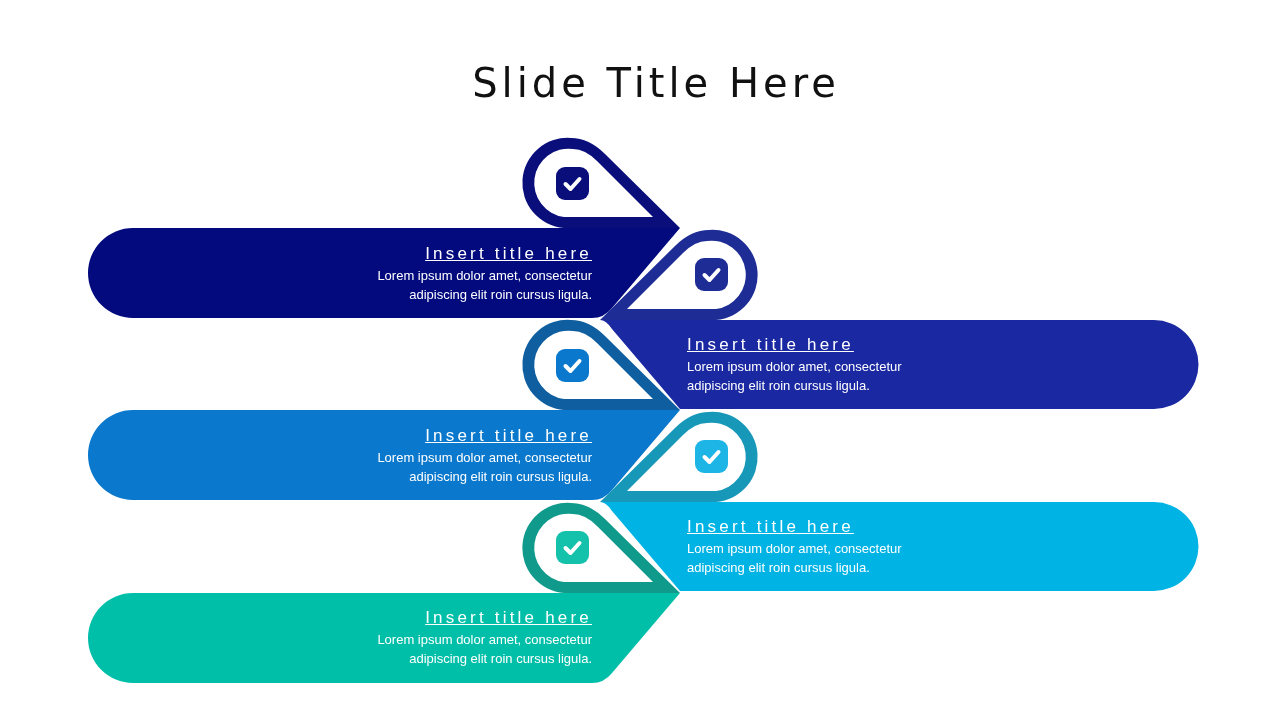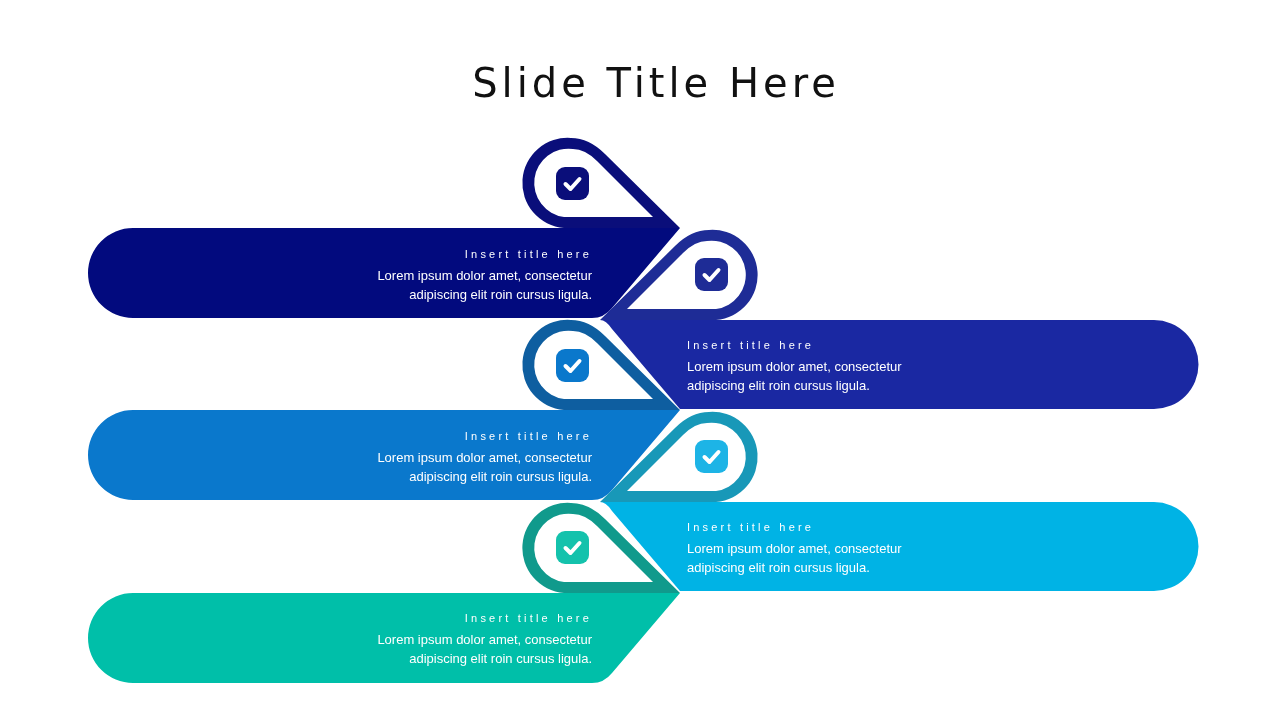--- a/index.html
+++ b/index.html
@@ -2,21 +2,21 @@
 <html><head>
 <meta charset="utf-8">
 <style>
   html, body { margin: 0; padding: 0; background: #ffffff; }
   body { width: 1280px; height: 720px; position: relative; overflow: hidden; font-family: "DejaVu Sans", sans-serif; }
   .slide-title { position: absolute; top: 44px; left: 0; width: 1280px; text-align: center; font-family: "DejaVu Sans", sans-serif; font-size: 40px; letter-spacing: 4px; color: #111; font-weight: normal; margin: 16px; }
   svg.shapes { position: absolute; left: 0; top: 0; }
   .text-block { position: absolute; color: #ffffff; font-family: "Liberation Sans", sans-serif; }
   .text-block.left { text-align: right; }
   .text-block.right { text-align: left; }
-  .item-title { font-size: 11px; letter-spacing: 3.2px; line-height: 22px; margin-bottom: 1px; }
+  .item-title { font-size: 17px; letter-spacing: 3.2px; line-height: 22px; margin-bottom: 1px; text-decoration: underline; }
   .item-body { font-size: 13px; line-height: 19px; }
 </style>
 </head>
 <body>
 
 <h1 class="slide-title">Slide Title Here</h1>
 
 <svg class="shapes" width="1280" height="720" viewBox="0 0 1280 720">
   <defs>
 

